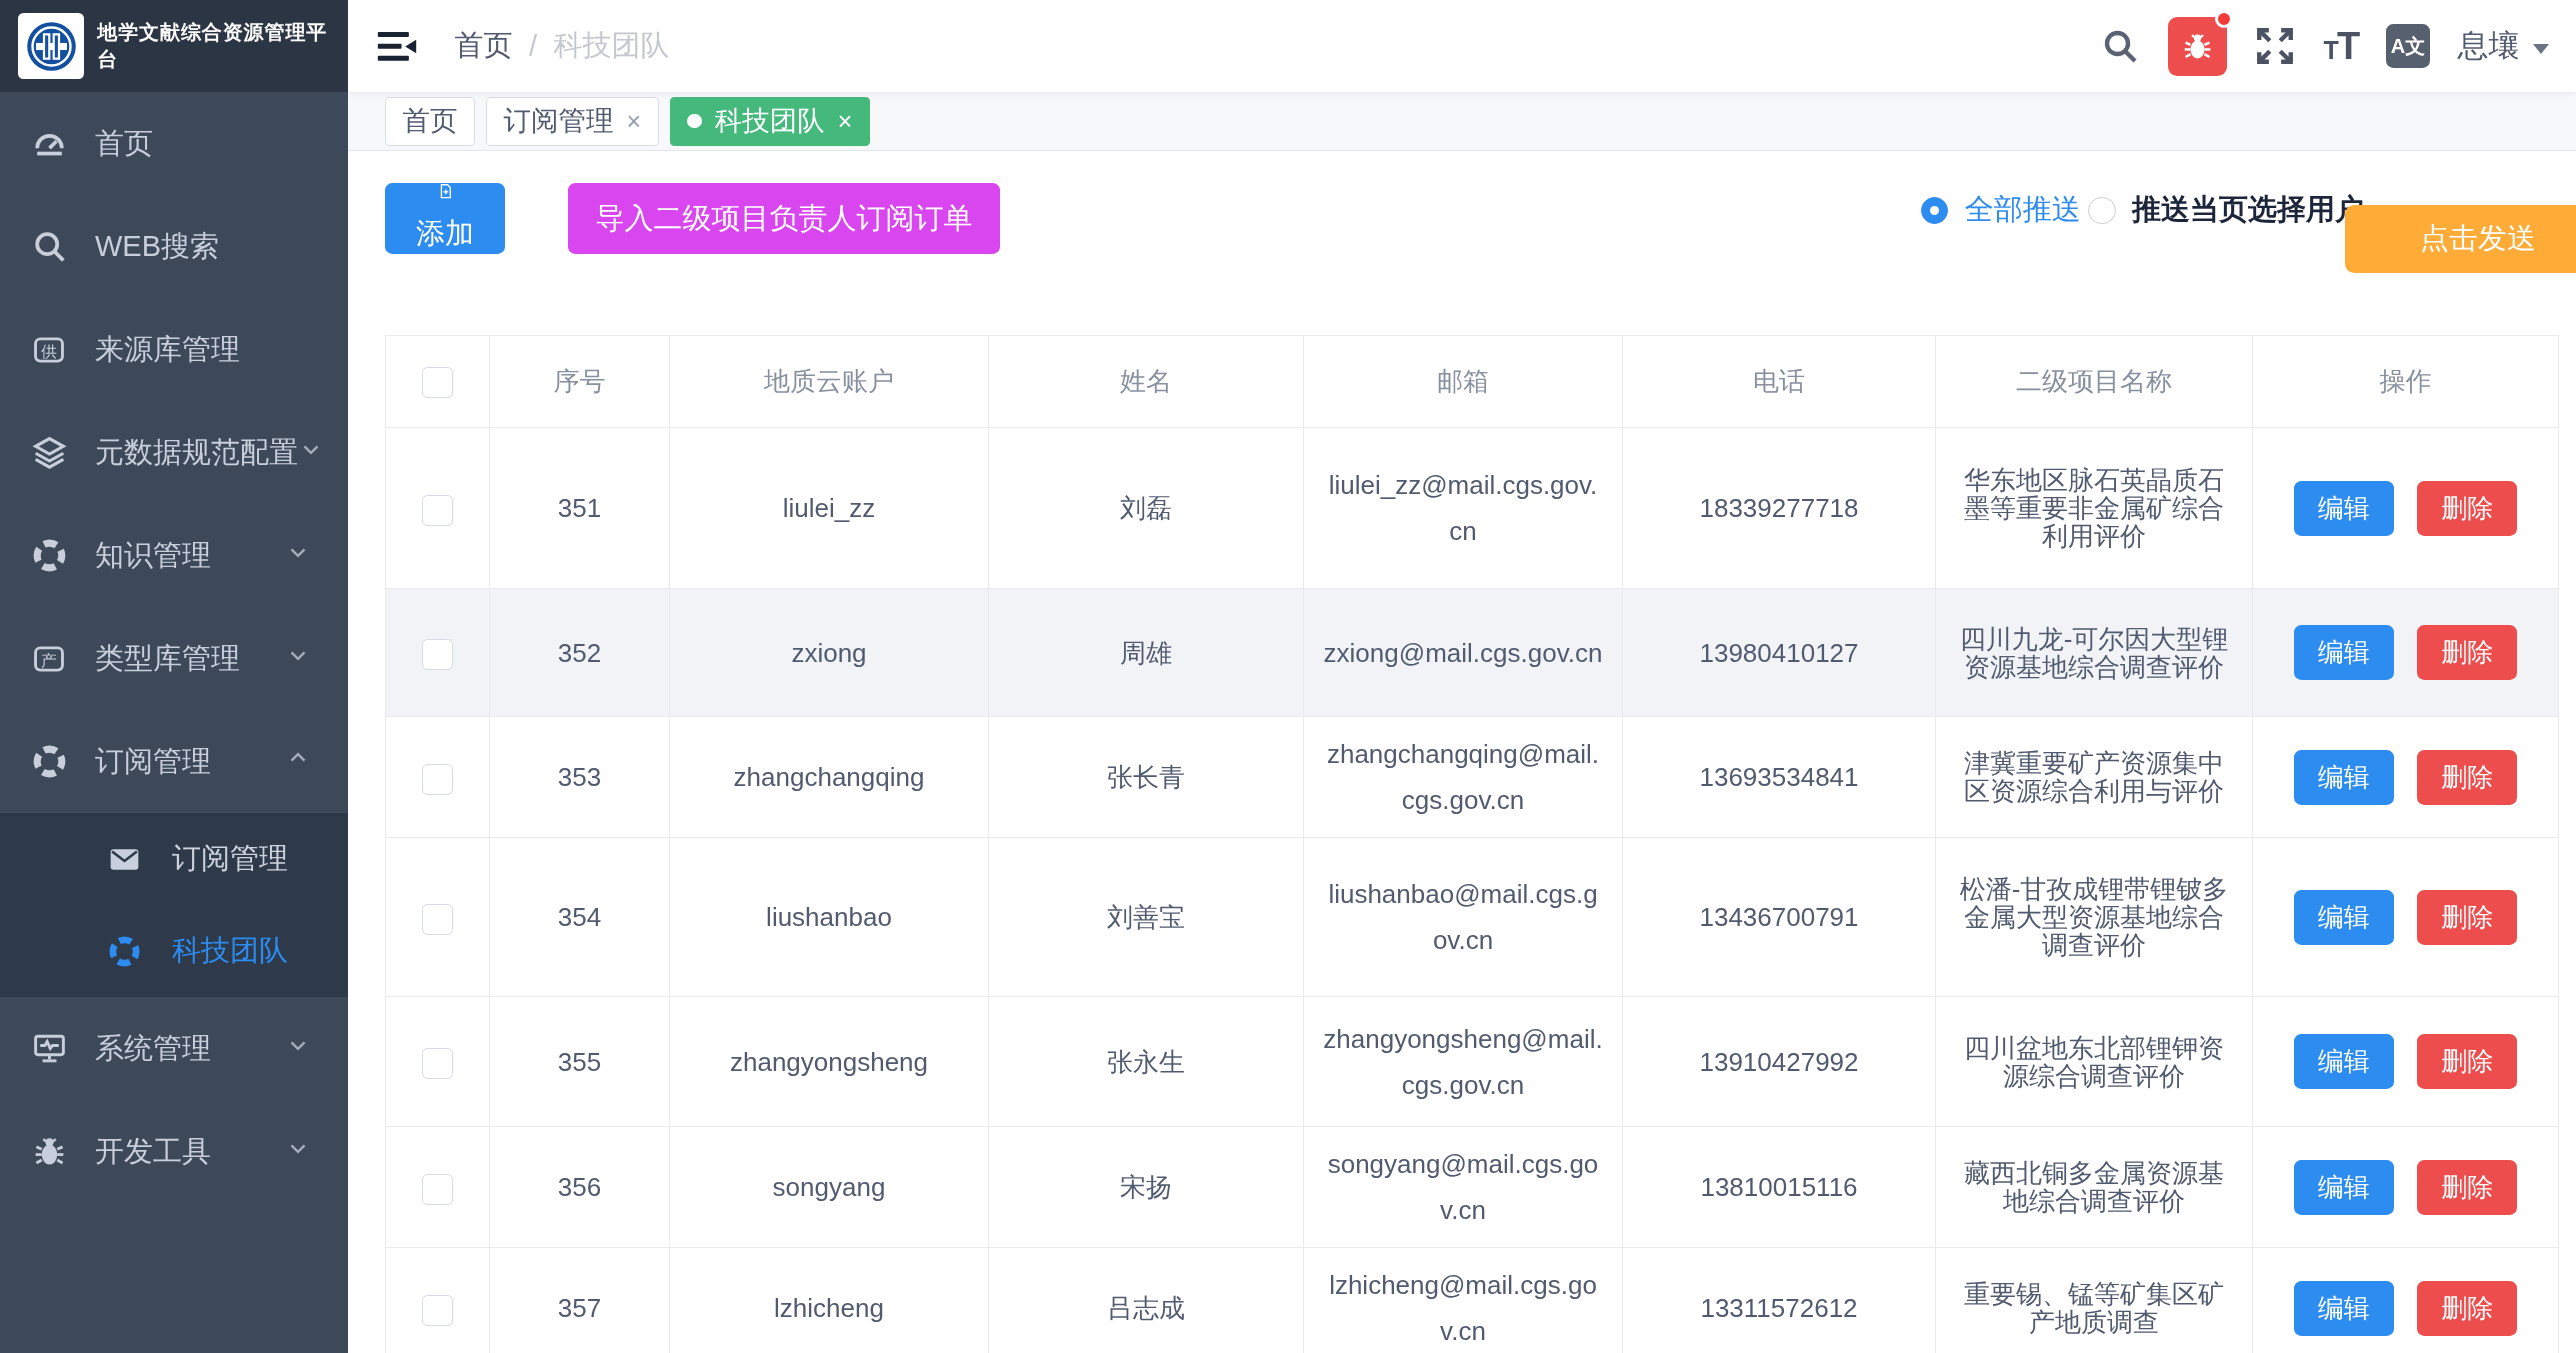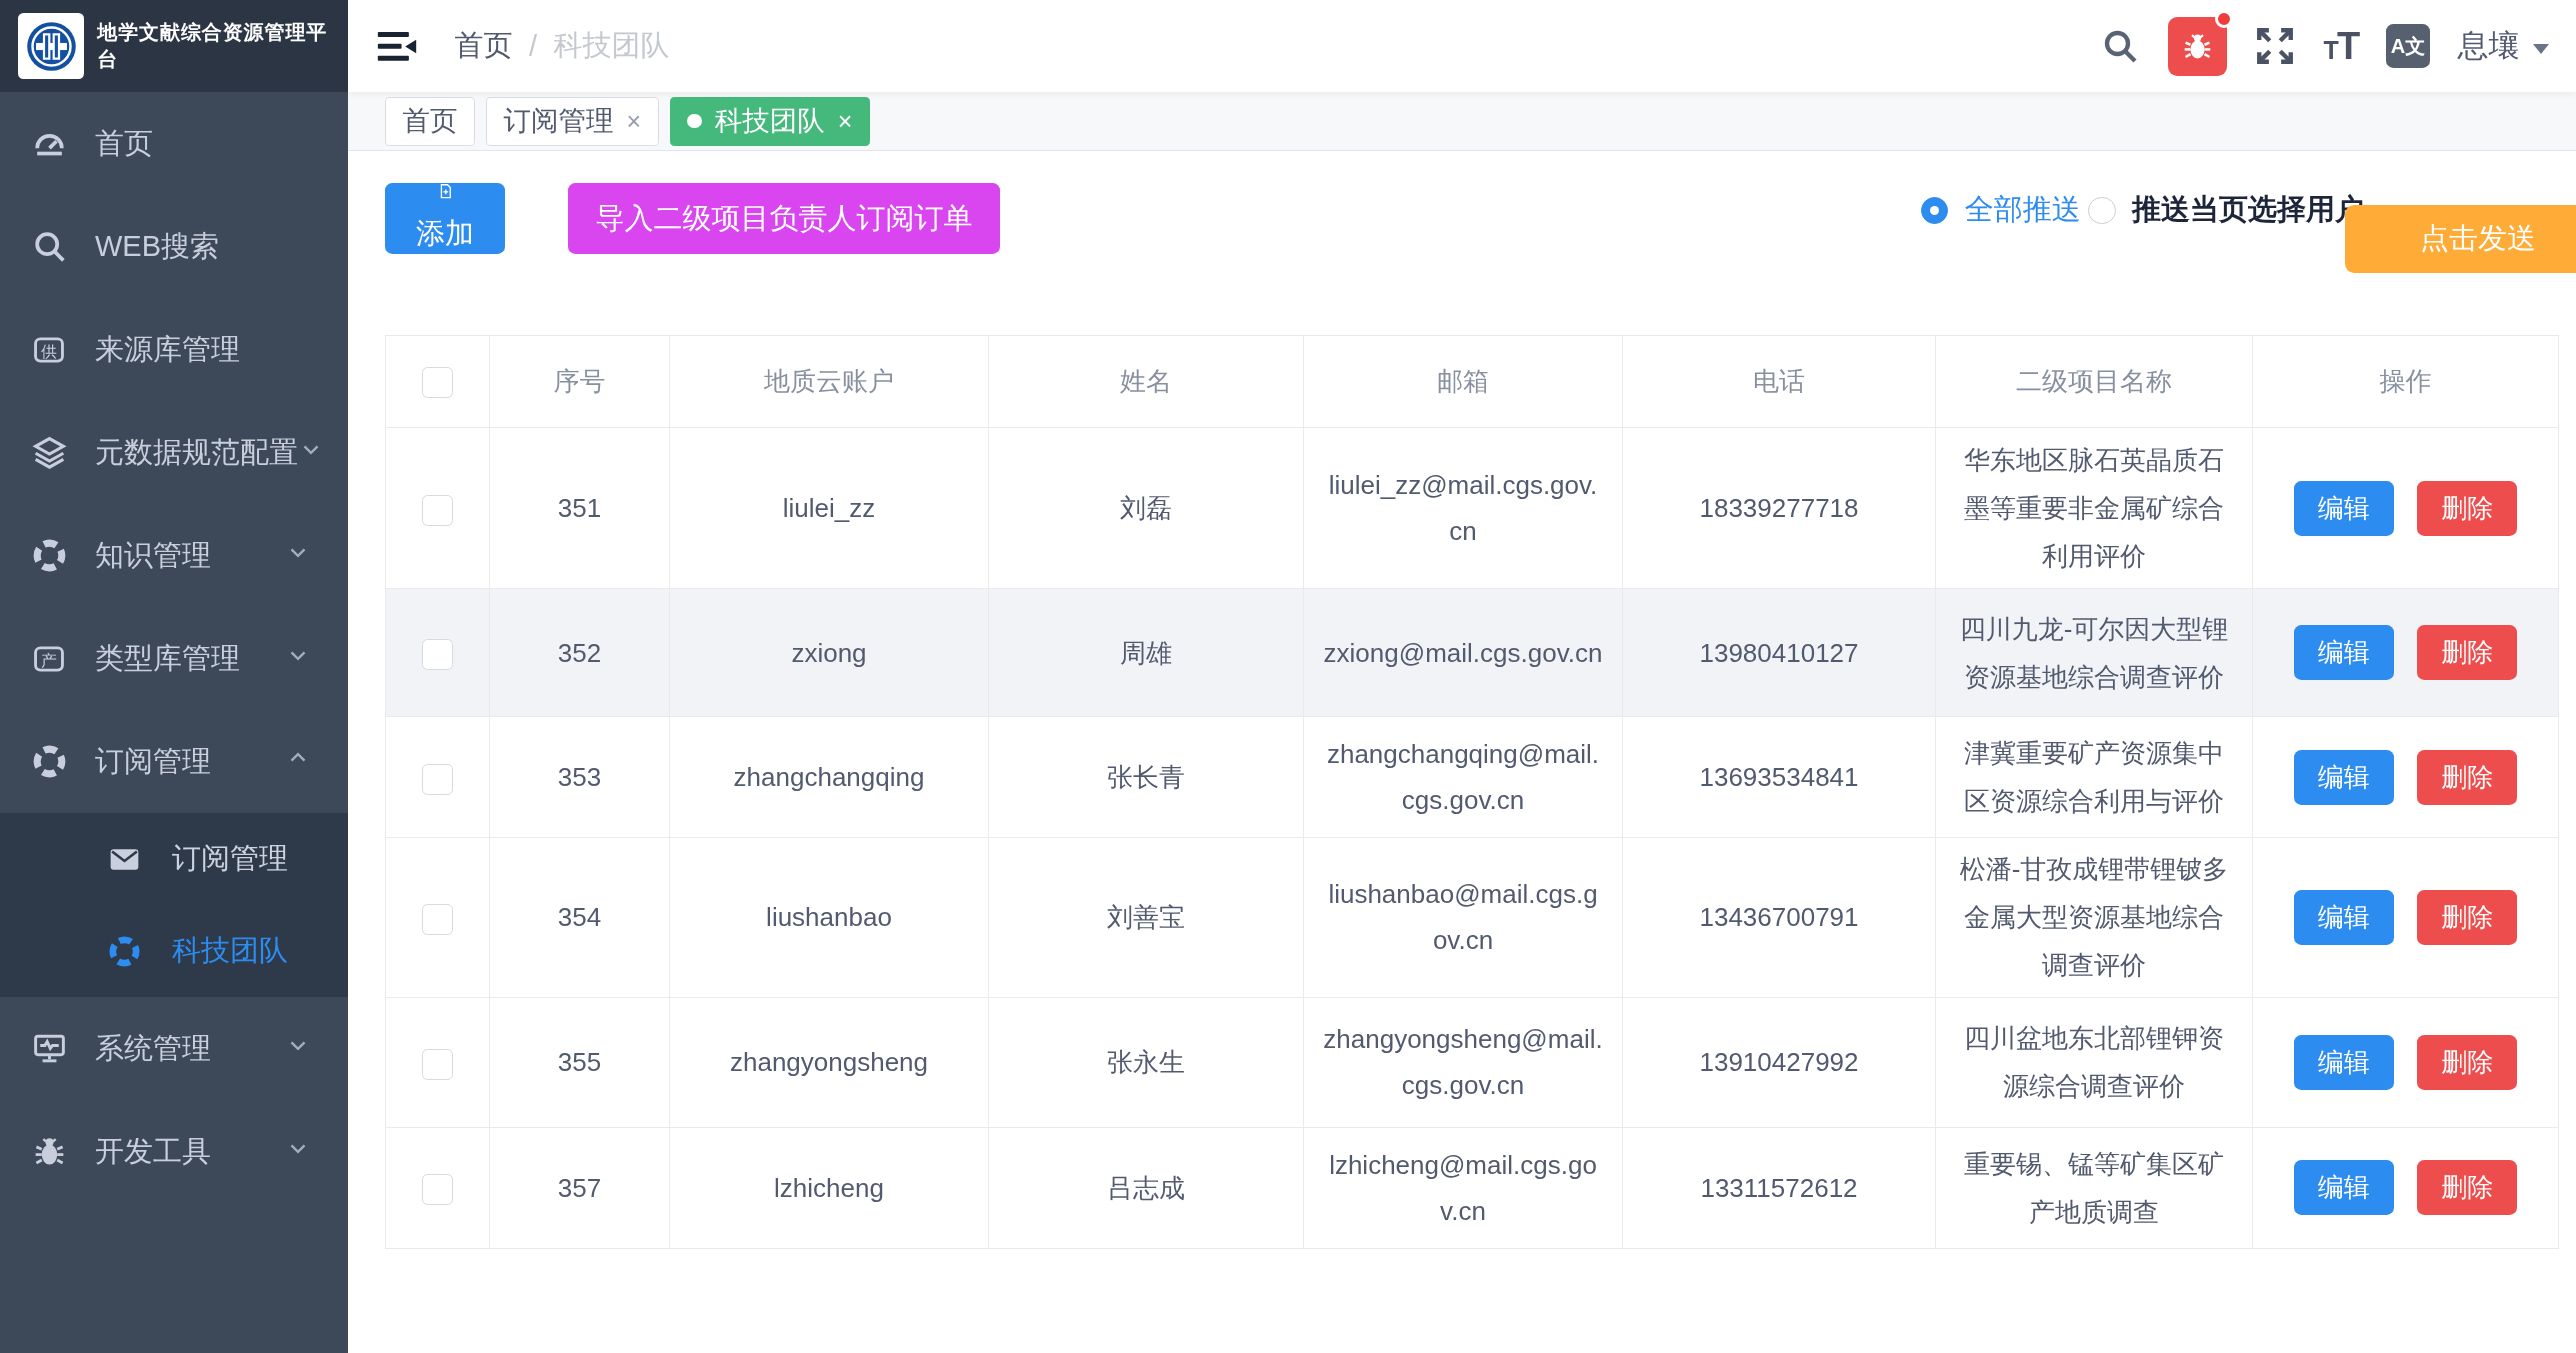--- a/index.html
+++ b/index.html
@@ -63,21 +63,21 @@
   .radio-label-1 { font-size:29px; color:#2d8cf0; }
   .radio-label-2 { font-size:29px; color:#1c2539; font-weight:600; }
   .btn-send { position:absolute; left:1960px; top:22px; height:68px; width:284px; background:#ffab38; font-size:29px; border-radius:9.2px; text-align:left; padding-left:75px; }
 
   
   table { border-collapse:collapse; table-layout:fixed; width:2173px; margin-top:20px; }
   th, td { border:0.9px solid #e8eaec; text-align:center; font-size:26px; padding:7.3px 18.3px; overflow:hidden; }
   thead th { height:92px; color:#87909f; font-weight:400; background:#fff; }
   td { color:#515a6e; line-height:46px; vertical-align:middle; }
   .c-email { word-break:break-all; }
-  .c-project { line-height:48px; }
+  .c-project { line-height:28px; }
   tbody tr:nth-child(1) { height:161px; }
   tbody tr:nth-child(2) { height:128px; }
   tbody tr:nth-child(3) { height:121px; }
   tbody tr:nth-child(4) { height:159px; }
   tbody tr:nth-child(5) { height:130px; }
   tbody tr:nth-child(6) { height:121px; }
   tbody tr:nth-child(7) { height:121px; }
   tr.hl td { background:#f1f3f7; }
   .checkbox { display:inline-block; width:31px; height:31px; border:1.8px solid #d5dbe2; border-radius:5.5px; background:#fff; vertical-align:middle; cursor:pointer; }
   .btn-edit, .btn-del { display:inline-block; border:none; height:55px; padding:0 24px; border-radius:7.3px; color:#fff; font-size:26px; margin:0 8.2px; cursor:pointer; font-family:inherit; }
@@ -430,20 +430,33 @@
         <td class="c-email">zhangyongsheng@mail.cgs.gov.cn</td>
         <td>13910427992</td>
         <td class="c-project">四川盆地东北部锂钾资源综合调查评价</td>
         <td>
           <button class="btn-edit">编辑</button>
           <button class="btn-del">删除</button>
         </td>
       </tr>
           <tr>
         <td><span class="checkbox"></span></td>
+        <td>356</td>
+        <td>songyang</td>
+        <td>宋扬</td>
+        <td class="c-email">songyang@mail.cgs.gov.cn</td>
+        <td>13810015116</td>
+        <td class="c-project">藏西北铜多金属资源基地综合调查评价</td>
+        <td>
+          <button class="btn-edit">编辑</button>
+          <button class="btn-del">删除</button>
+        </td>
+      </tr>
+          <tr>
+        <td><span class="checkbox"></span></td>
         <td>357</td>
         <td>lzhicheng</td>
         <td>吕志成</td>
         <td class="c-email">lzhicheng@mail.cgs.gov.cn</td>
         <td>13311572612</td>
         <td class="c-project">重要锡、锰等矿集区矿产地质调查</td>
         <td>
           <button class="btn-edit">编辑</button>
           <button class="btn-del">删除</button>
         </td>

